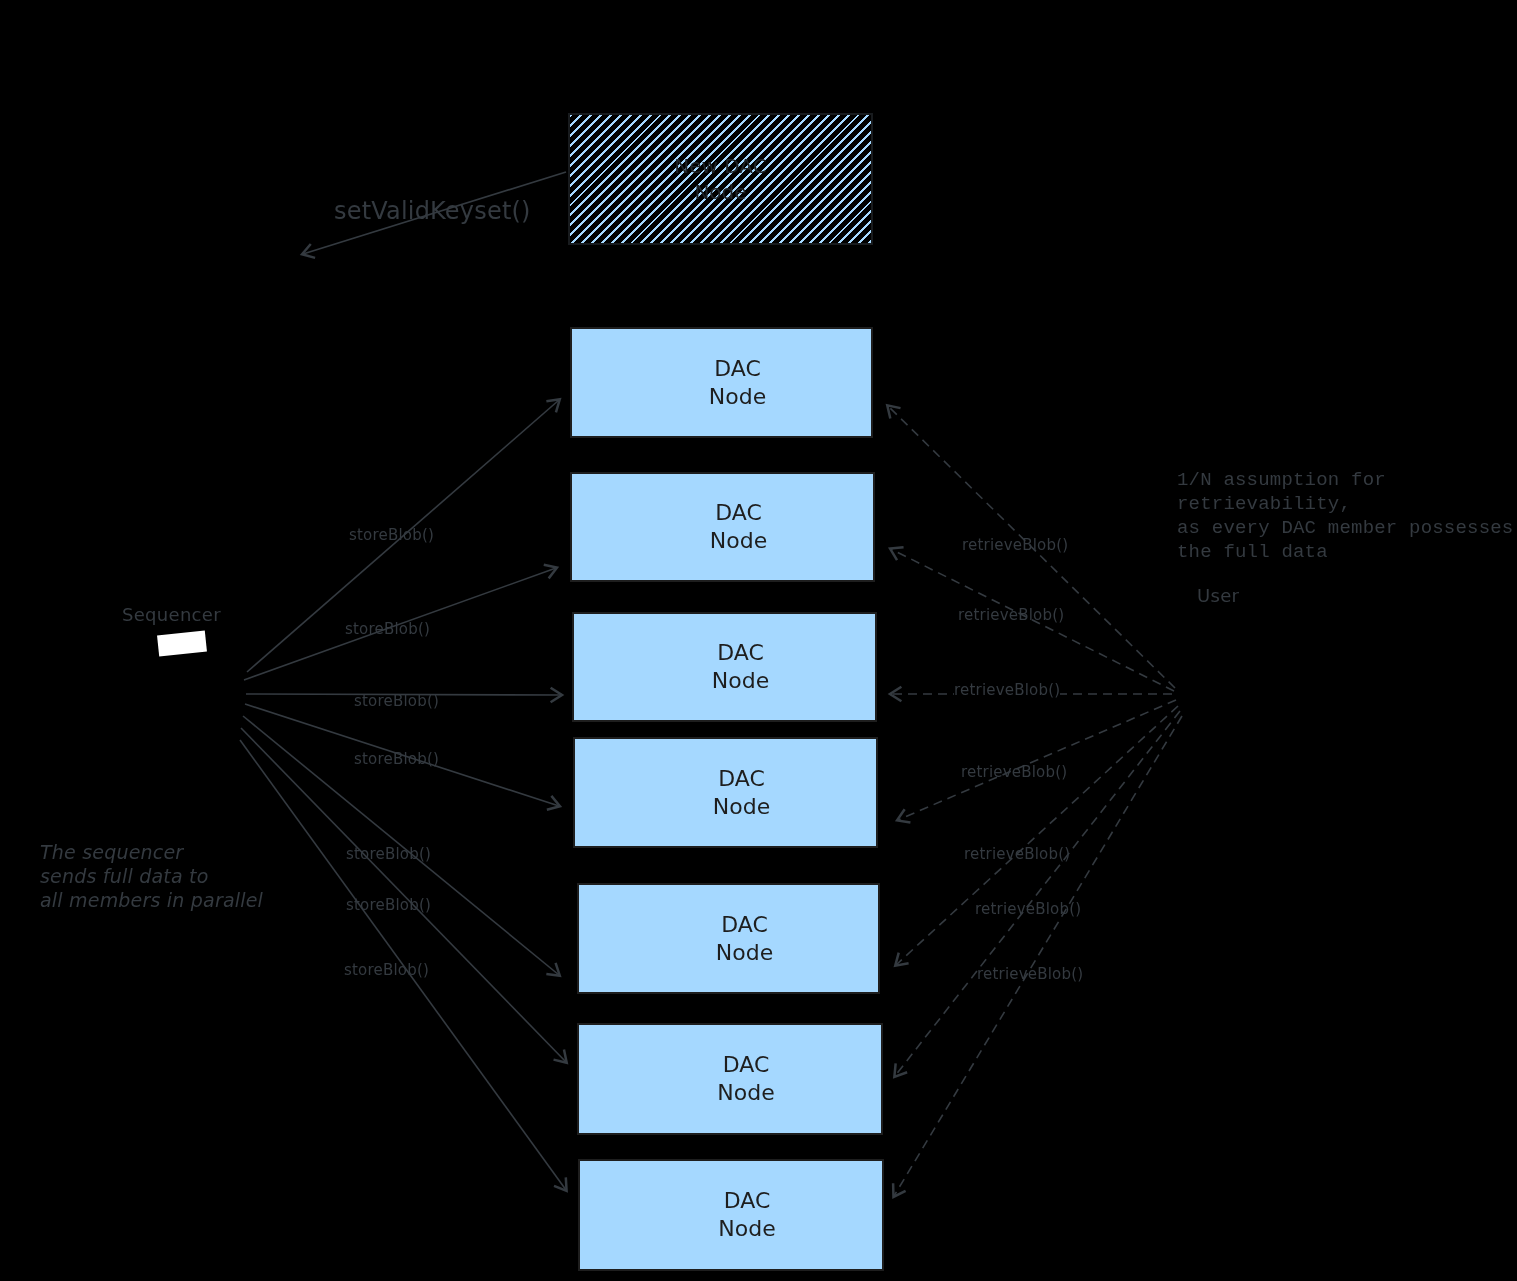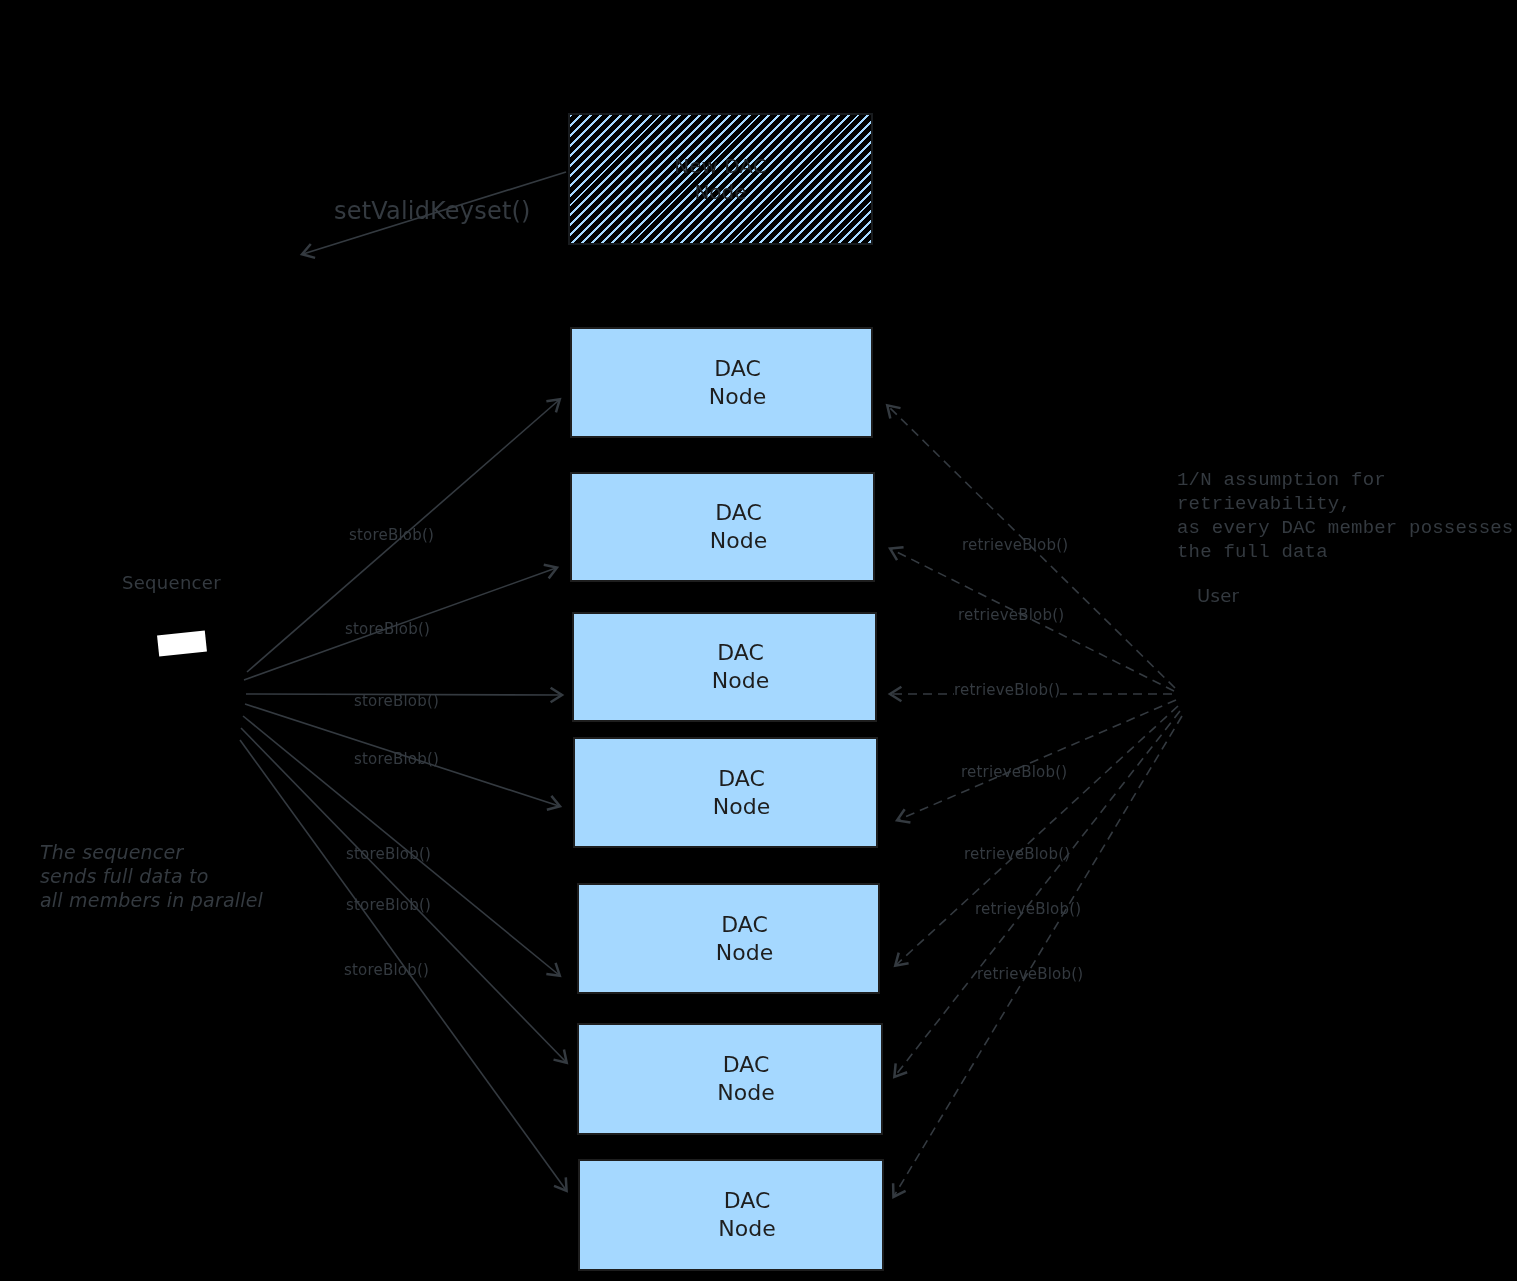--- a/index.html
+++ b/index.html
@@ -131,21 +131,21 @@
   </div>
   <div class="box blue" style="left:577px;top:1023px;width:306px;height:112px;">
     <div class="box-label">DAC
 Node</div>
   </div>
   <div class="box blue" style="left:578px;top:1159px;width:306px;height:112px;">
     <div class="box-label">DAC
 Node</div>
   </div>
 
-  <div class="actor-label" style="left:122px;top:572px;text-align:right;">Sequencer</div>
+  <div class="actor-label" style="left:122px;top:604px;text-align:right;">Sequencer</div>
   <div id="laptop-screen"></div>
   <div class="actor-label" style="left:1197px;top:585px;text-align:center;">User</div>
 
   <div class="edge-label" style="left:334px;top:197px;font-size:24px;">setValidKeyset()</div>
 
   <div class="edge-label" style="left:349px;top:526px;">storeBlob()</div>
   <div class="edge-label" style="left:345px;top:620px;">storeBlob()</div>
   <div class="edge-label" style="left:354px;top:692px;">storeBlob()</div>
   <div class="edge-label" style="left:354px;top:750px;">storeBlob()</div>
   <div class="edge-label" style="left:346px;top:845px;">storeBlob()</div>

